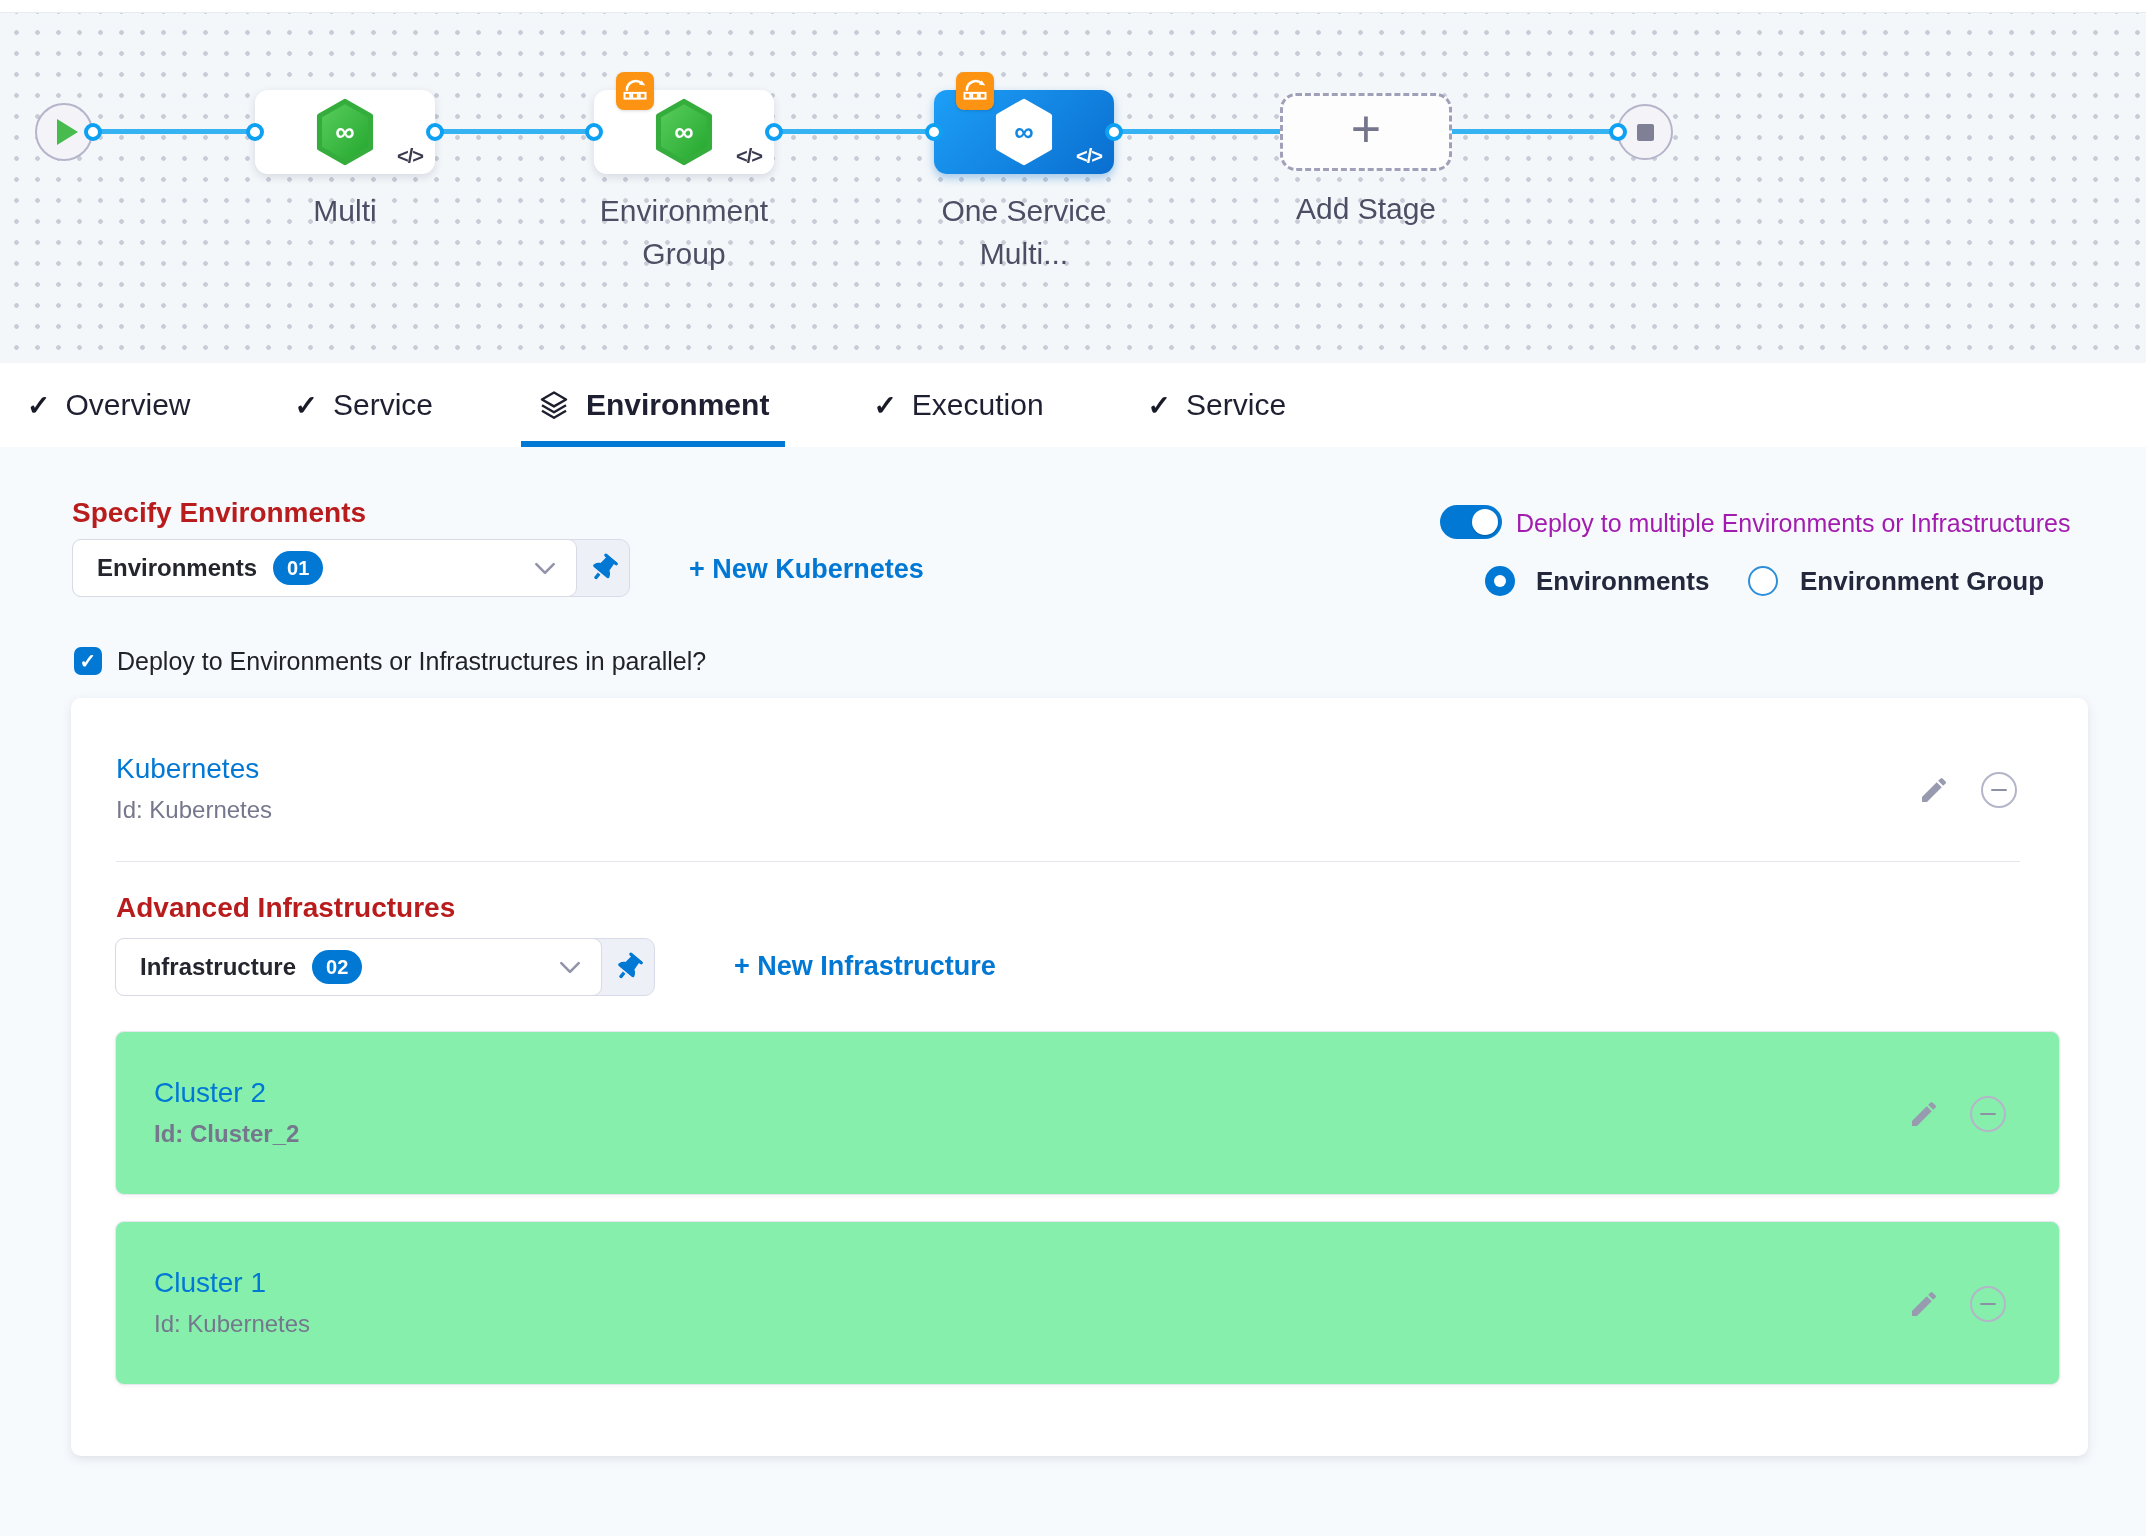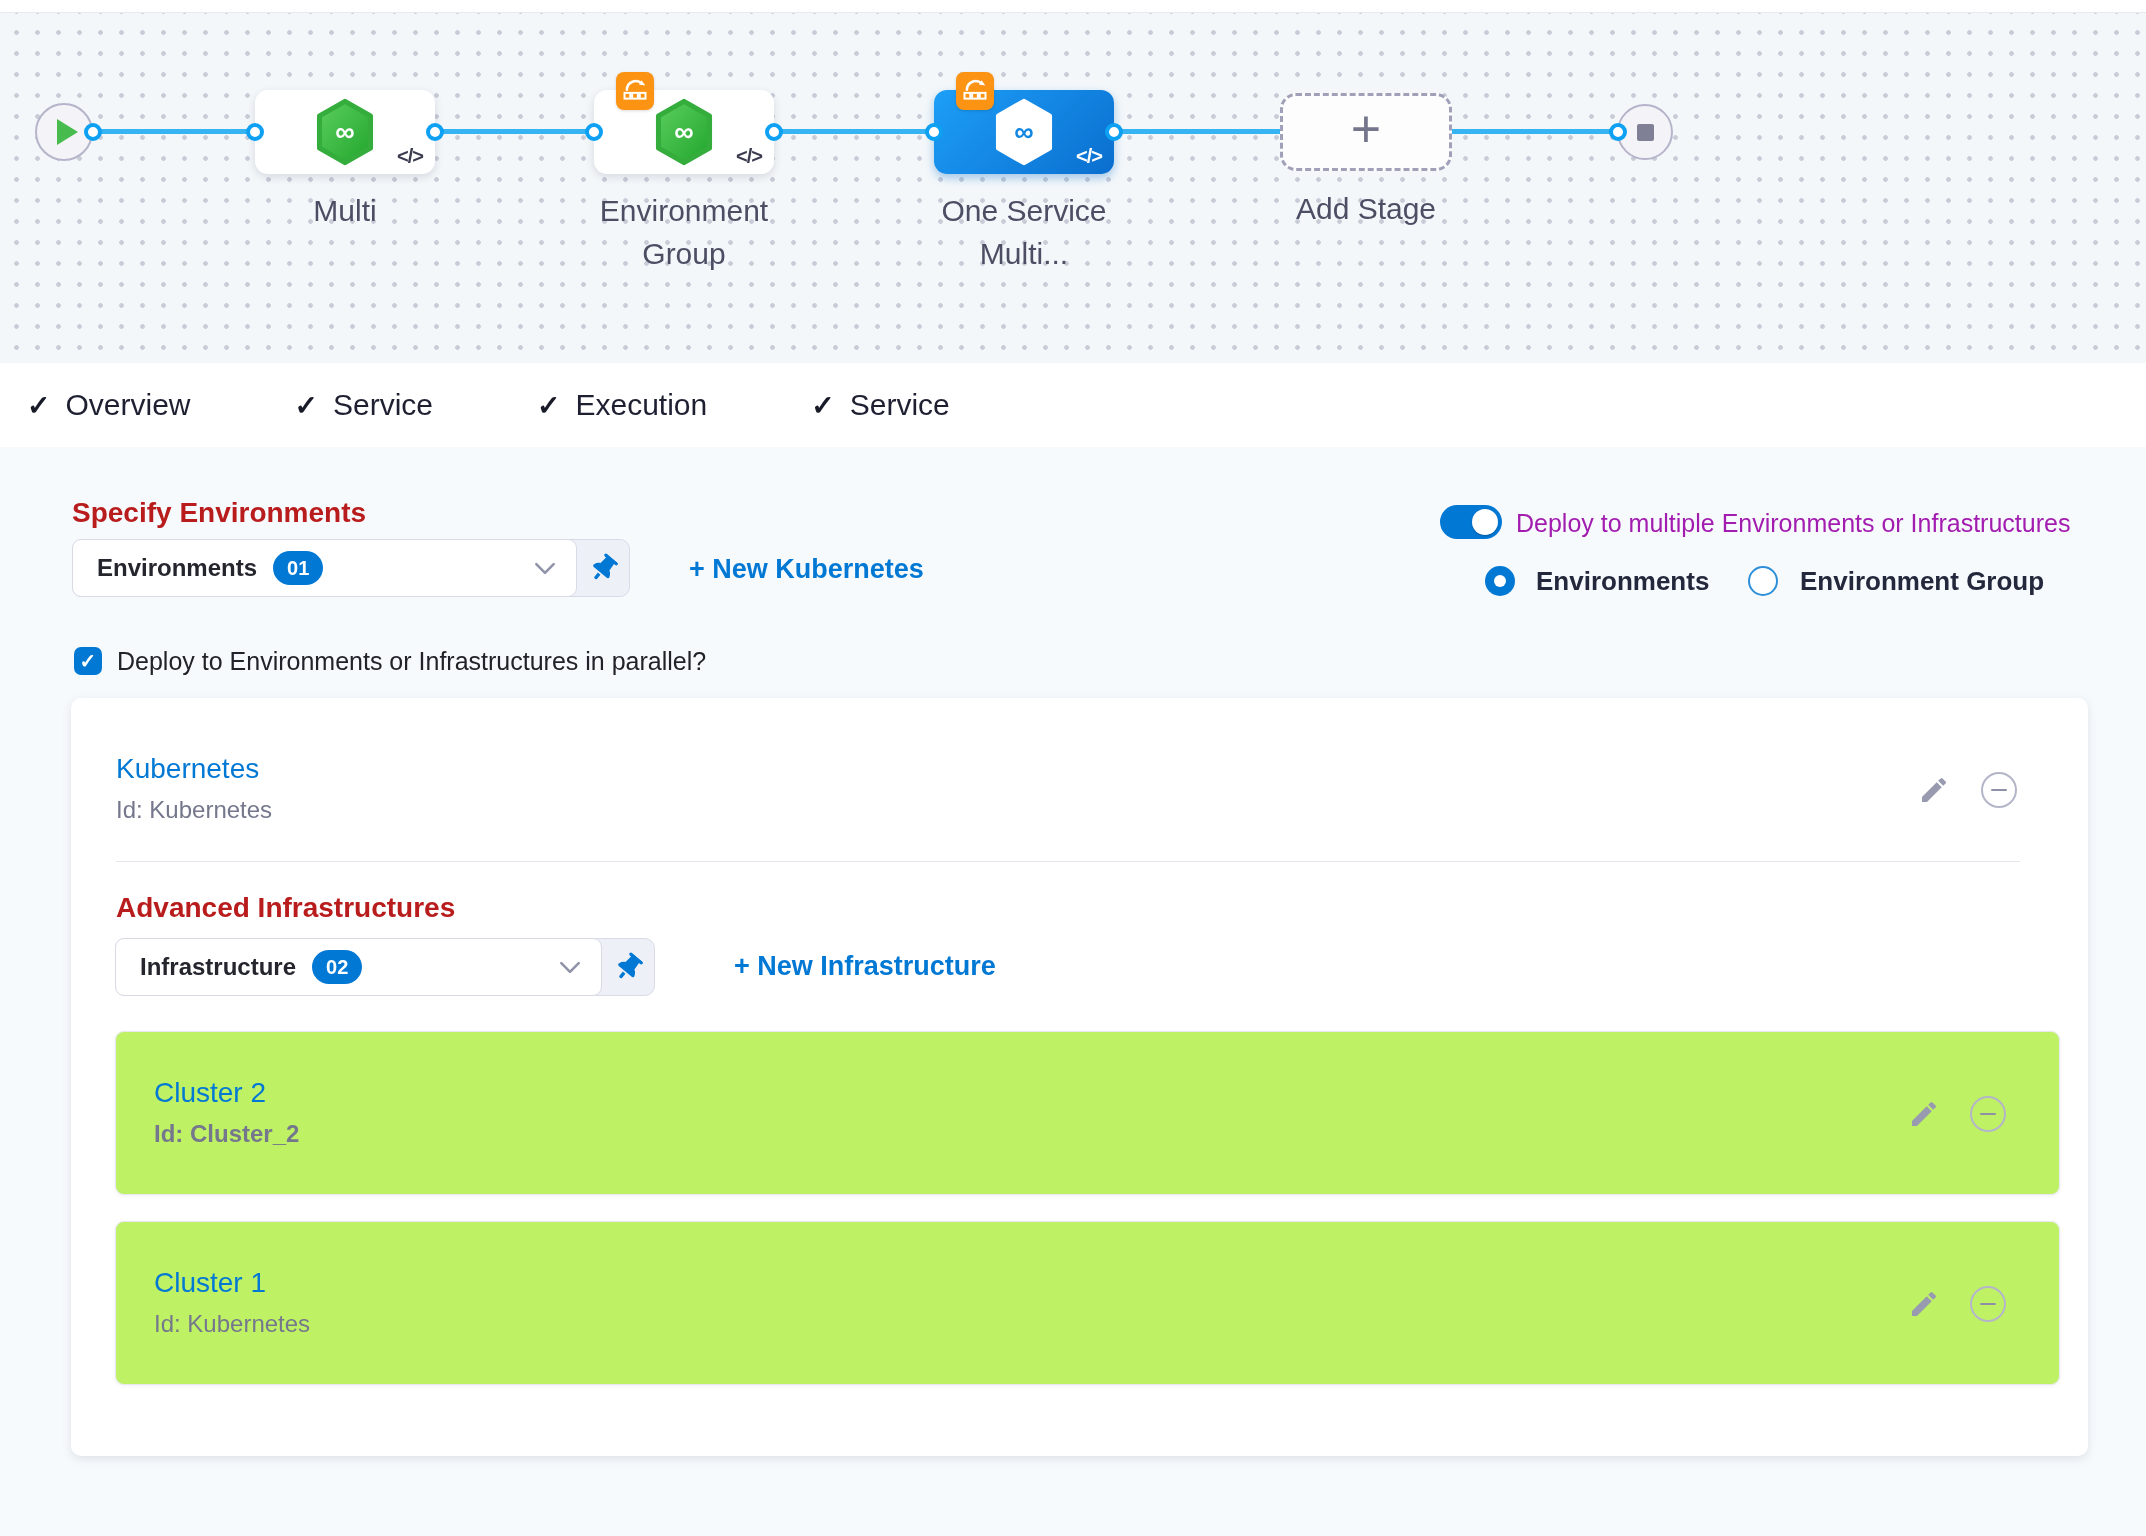--- a/index.html
+++ b/index.html
@@ -75,21 +75,21 @@
 
   .outer-card{position:absolute;left:71px;top:251px;width:2017px;height:758px;background:#ffffff;
               border-radius:10px;box-shadow:0 3px 10px rgba(96,97,112,.16);}
   .env-name{position:absolute;font-size:28px;font-weight:500;color:#0278d5;cursor:pointer;}
   .env-id{position:absolute;font-size:24px;color:#75778d;}
   .divider{position:absolute;left:45px;width:1904px;height:1px;background:#e4e6ee;}
   .icon-btn{position:absolute;transform:translate(-50%,-50%);cursor:pointer;display:flex;align-items:center;justify-content:center;}
   .minus-circle{width:36px;height:36px;border-radius:50%;border:2px solid #b4b5c8;display:flex;align-items:center;justify-content:center;}
   .minus-circle .bar{width:16px;height:2.5px;background:#8e90a6;border-radius:2px;}
 
-  .infra-card{position:absolute;left:44px;width:1945px;height:164px;background:#bef264;border:1px solid #e7e9f0;
+  .infra-card{position:absolute;left:44px;width:1945px;height:164px;background:#86efac;border:1px solid #e7e9f0;
               border-radius:9px;box-shadow:0 1px 4px rgba(40,41,61,.06);}
 
   svg{display:block;}
 </style>
 </head>
 <body>
 
 <div id="app">
 
   <svg width="0" height="0" style="position:absolute">
@@ -182,20 +182,30 @@
   </div>
 
   <div class="tabbar">
     <div class="tab">
       <span class="tcheck">✓</span>
       <span>Overview</span>
     </div>
     <div class="tab">
       <span class="tcheck">✓</span>
       <span>Service</span>
+    </div>
+    <div class="tab active">
+      <span>
+        <svg viewBox="0 0 24 24" width="34" height="34" fill="none" stroke="#1d1f2e" stroke-width="1.7" stroke-linejoin="round">
+          <path d="M12 3.2l8.5 4.9L12 13 3.5 8.1z"></path>
+          <path d="M3.5 12.2L12 17.1l8.5-4.9"></path>
+          <path d="M3.5 16.1L12 21l8.5-4.9"></path>
+        </svg>
+      </span>
+      <span>Environment</span>
     </div>
     <div class="tab">
       <span class="tcheck">✓</span>
       <span>Execution</span>
     </div>
     <div class="tab">
       <span class="tcheck">✓</span>
       <span>Service</span>
     </div>
   </div>

